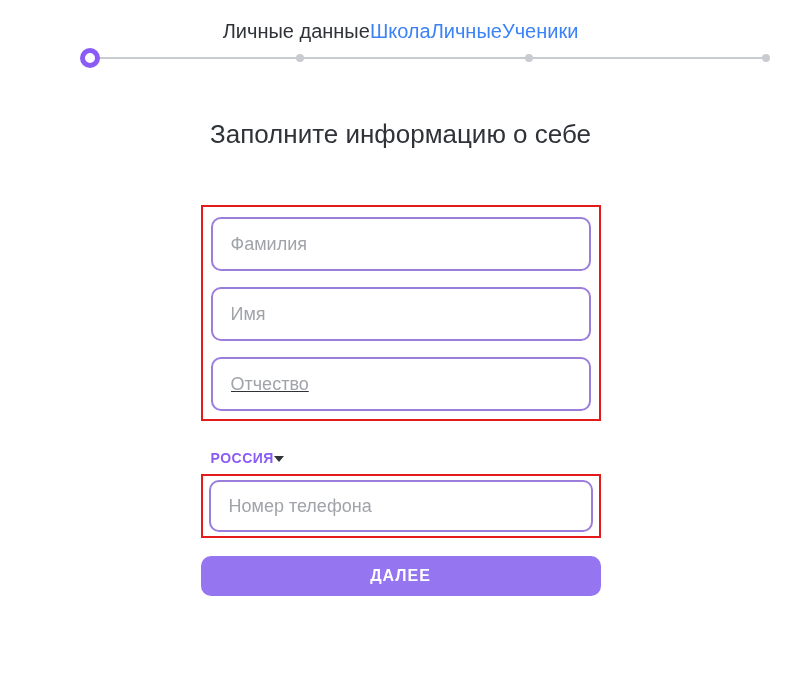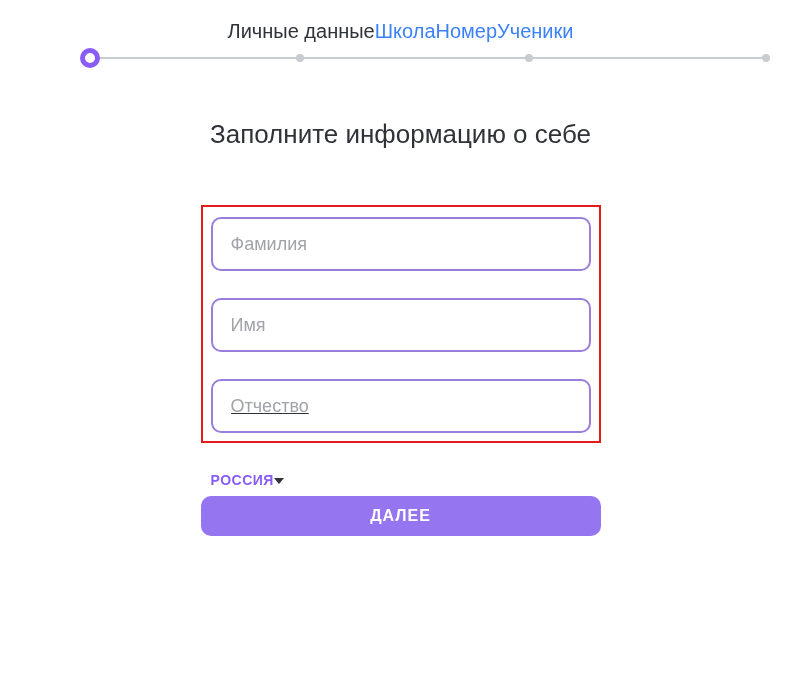--- a/index.html
+++ b/index.html
@@ -85,21 +85,21 @@
     }
     .input-field {
       width: 100%;
       height: 54px;
       border: 2px solid #9b7ddb;
       border-radius: 10px;
       padding: 0 18px;
       font-size: 18px;
       color: #2f3338;
       outline: none;
-      margin-bottom: 27px;
+      margin-bottom: 16px;
       font-family: inherit;
     }
     .input-field::placeholder {
       color: #a0a3a8;
     }
     .highlight-box .input-field:last-child {
       margin-bottom: 6px;
       text-decoration: underline;
     }
     .input-field-single {
@@ -149,21 +149,21 @@
       font-family: inherit;
     }
   </style>
 </head>
 <body>
 
 <div class="stepper">
   <div class="stepper-labels">
     <span class="stepper-label active">Личные данные</span>
     <span class="stepper-label">Школа</span>
-    <span class="stepper-label">Номер</span>
+    <span class="stepper-label">Личные</span>
     <span class="stepper-label">Ученики</span>
   </div>
   <div class="stepper-track">
     <div class="stepper-dot-active step1"></div>
     <div class="stepper-dot step2"></div>
     <div class="stepper-dot step3"></div>
     <div class="stepper-dot step4"></div>
   </div>
 </div>
 
@@ -174,15 +174,18 @@
     <input type="text" class="input-field" placeholder="Фамилия" style="">
     <input type="text" class="input-field" placeholder="Имя" style="">
     <input type="text" class="input-field" placeholder="Отчество" style="">
   </div>
 
   <div class="country-select">
     <span>РОССИЯ</span>
     <span class="chevron-down"></span>
   </div>
 
+  <div class="highlight-box-single">
+    <input type="text" class="input-field-single" placeholder="Номер телефона" style="">
+  </div>
 
   <button class="submit-btn">ДАЛЕЕ</button>
 </div>
 
 </body></html>

